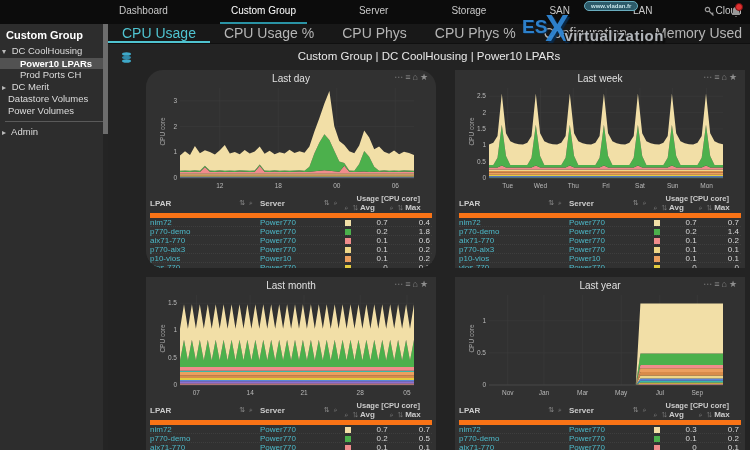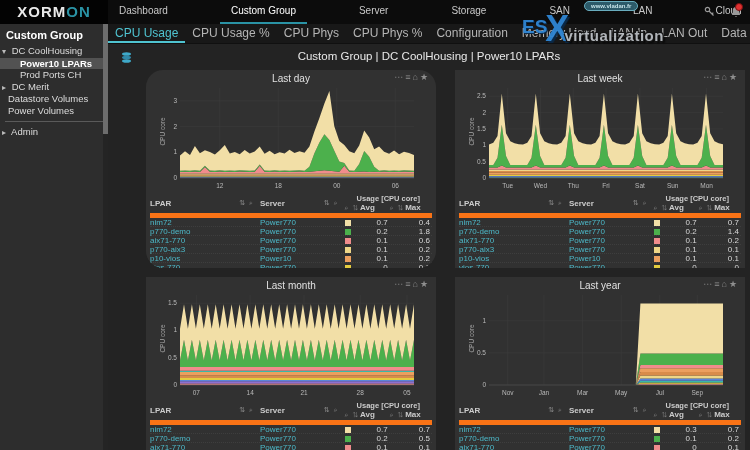--- a/index.html
+++ b/index.html
@@ -21,21 +21,21 @@
   
   #top-icons { position:absolute; right:6px; top:3px; width:40px; height:18px; z-index:40; }
   #key-ic { position:absolute; left:0; top:3px; }
   #bell-ic { position:absolute; right:2px; top:2px; }
   #bell-badge { position:absolute; right:-1px; top:-2px; width:8px; height:8px; border-radius:50%;
     background:#e03131; border:1px solid #7a1111; }
 
   
   #subbar { position:absolute; left:108px; top:24px; right:0; height:20px; background:#181818;
     display:flex; border-bottom:1px solid #101010; }
-  .sn-item { font-size:12px; color:#b5b5b5; line-height:18px; padding:0 7px; cursor:pointer;
+  .sn-item { font-size:14px; color:#b5b5b5; line-height:18px; padding:0 14px; cursor:pointer;
     border-bottom:2px solid transparent; white-space:nowrap; }
   .sn-item.active { color:#4fc3d0; border-bottom-color:#4fc3d0; }
 
   
   #sidebar { position:absolute; left:0; top:24px; width:108px; bottom:0; background:#2d2d2d; }
   #sb-header { font-size:11px; font-weight:bold; color:#fff; padding:5px 6px 4px 6px; }
   .sb-item { font-size:9.5px; color:#ddd; line-height:11.5px; padding:0 2px 0 8px; cursor:pointer;
     white-space:nowrap; overflow:hidden; }
   .sb-item .arrow { display:inline-block; width:7px; color:#bbb; font-size:8px; margin-left:-6px; }
   .sb-item.lvl1 { padding-left:20px; }
@@ -98,21 +98,20 @@
   #wm-main .bigx { font-size:36px; color:#2f86d4; text-shadow:2px 2px 1px #0a2a4a; margin-left:-2px; }
   #wm-main .virt { font-size:15px; color:#b9bdc2; letter-spacing:0.5px; margin-left:-5px;
     text-shadow:-1px -1px 0 #141414, 1px -1px 0 #141414, -1px 1px 0 #141414, 1px 1px 0 #141414, 2px 2px 2px #000; }
 </style>
 </head>
 <body>
 
 <div id="app">
 
   <div id="topbar">
-    <div id="logo"><span class="l1">XORM</span><span class="l2">ON</span></div>
     <nav id="topnav">
         <span class="tn-item">Dashboard</span>
         <span class="tn-item active">Custom Group</span>
         <span class="tn-item">Server</span>
         <span class="tn-item">Storage</span>
         <span class="tn-item">SAN</span>
         <span class="tn-item">LAN</span>
         <span class="tn-item">Cloud</span>
         <span class="tn-item">Backup</span>
       </nav>

